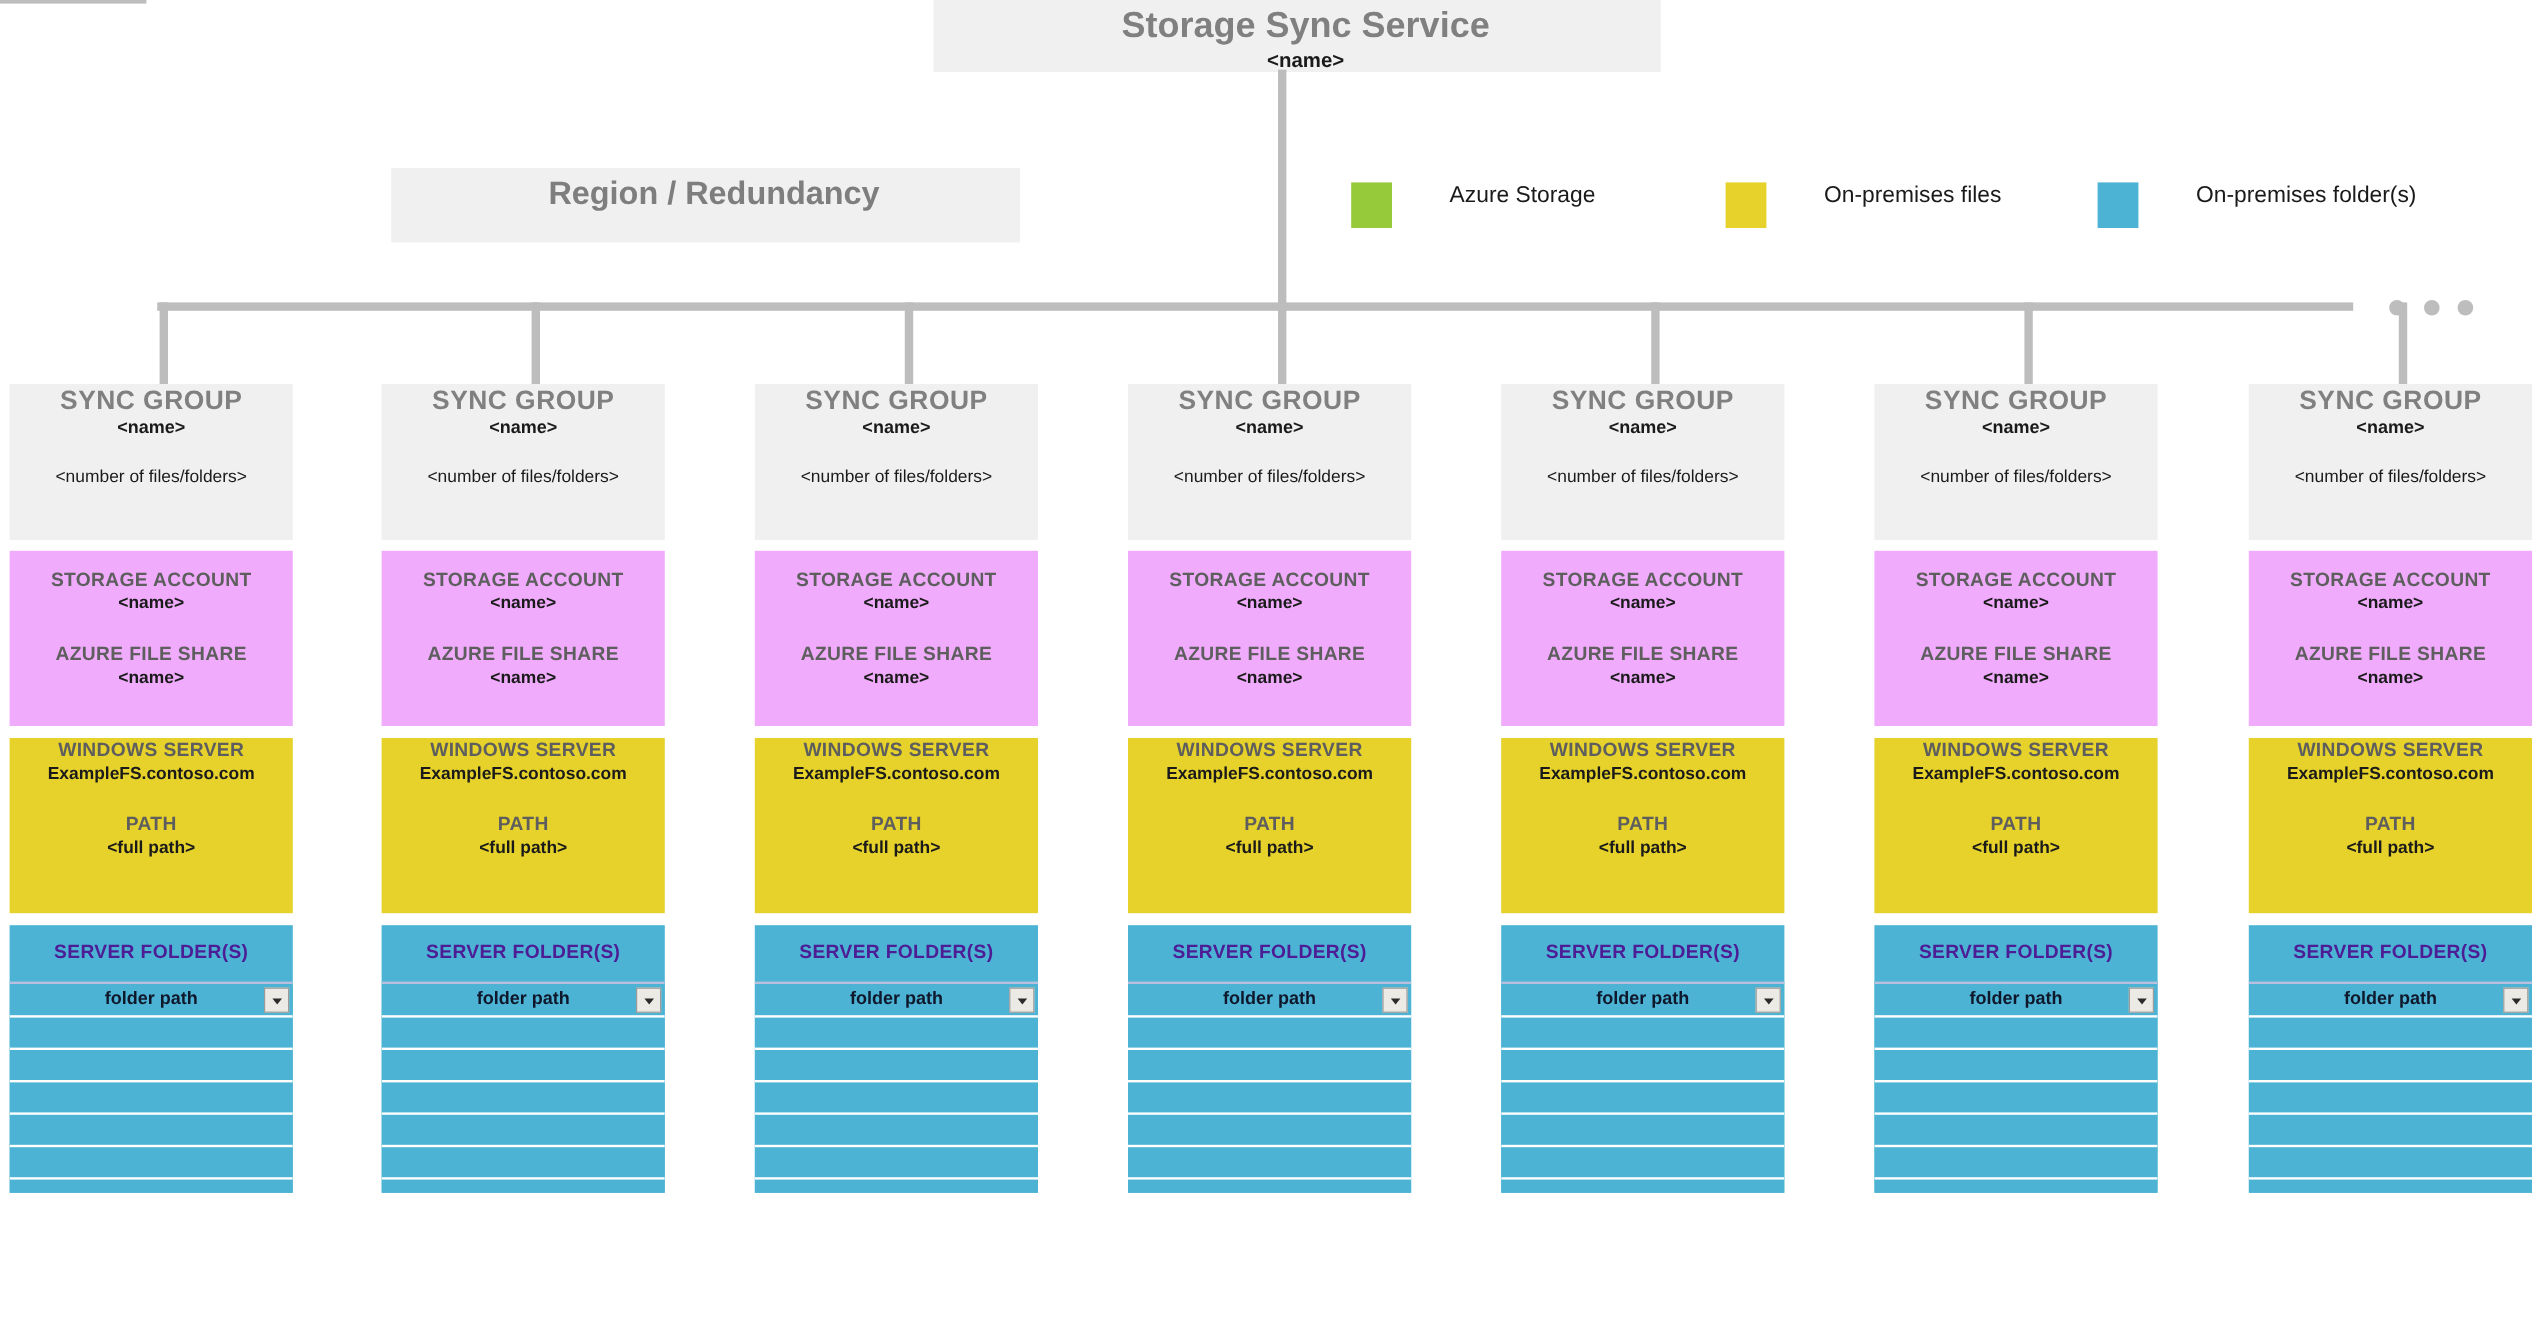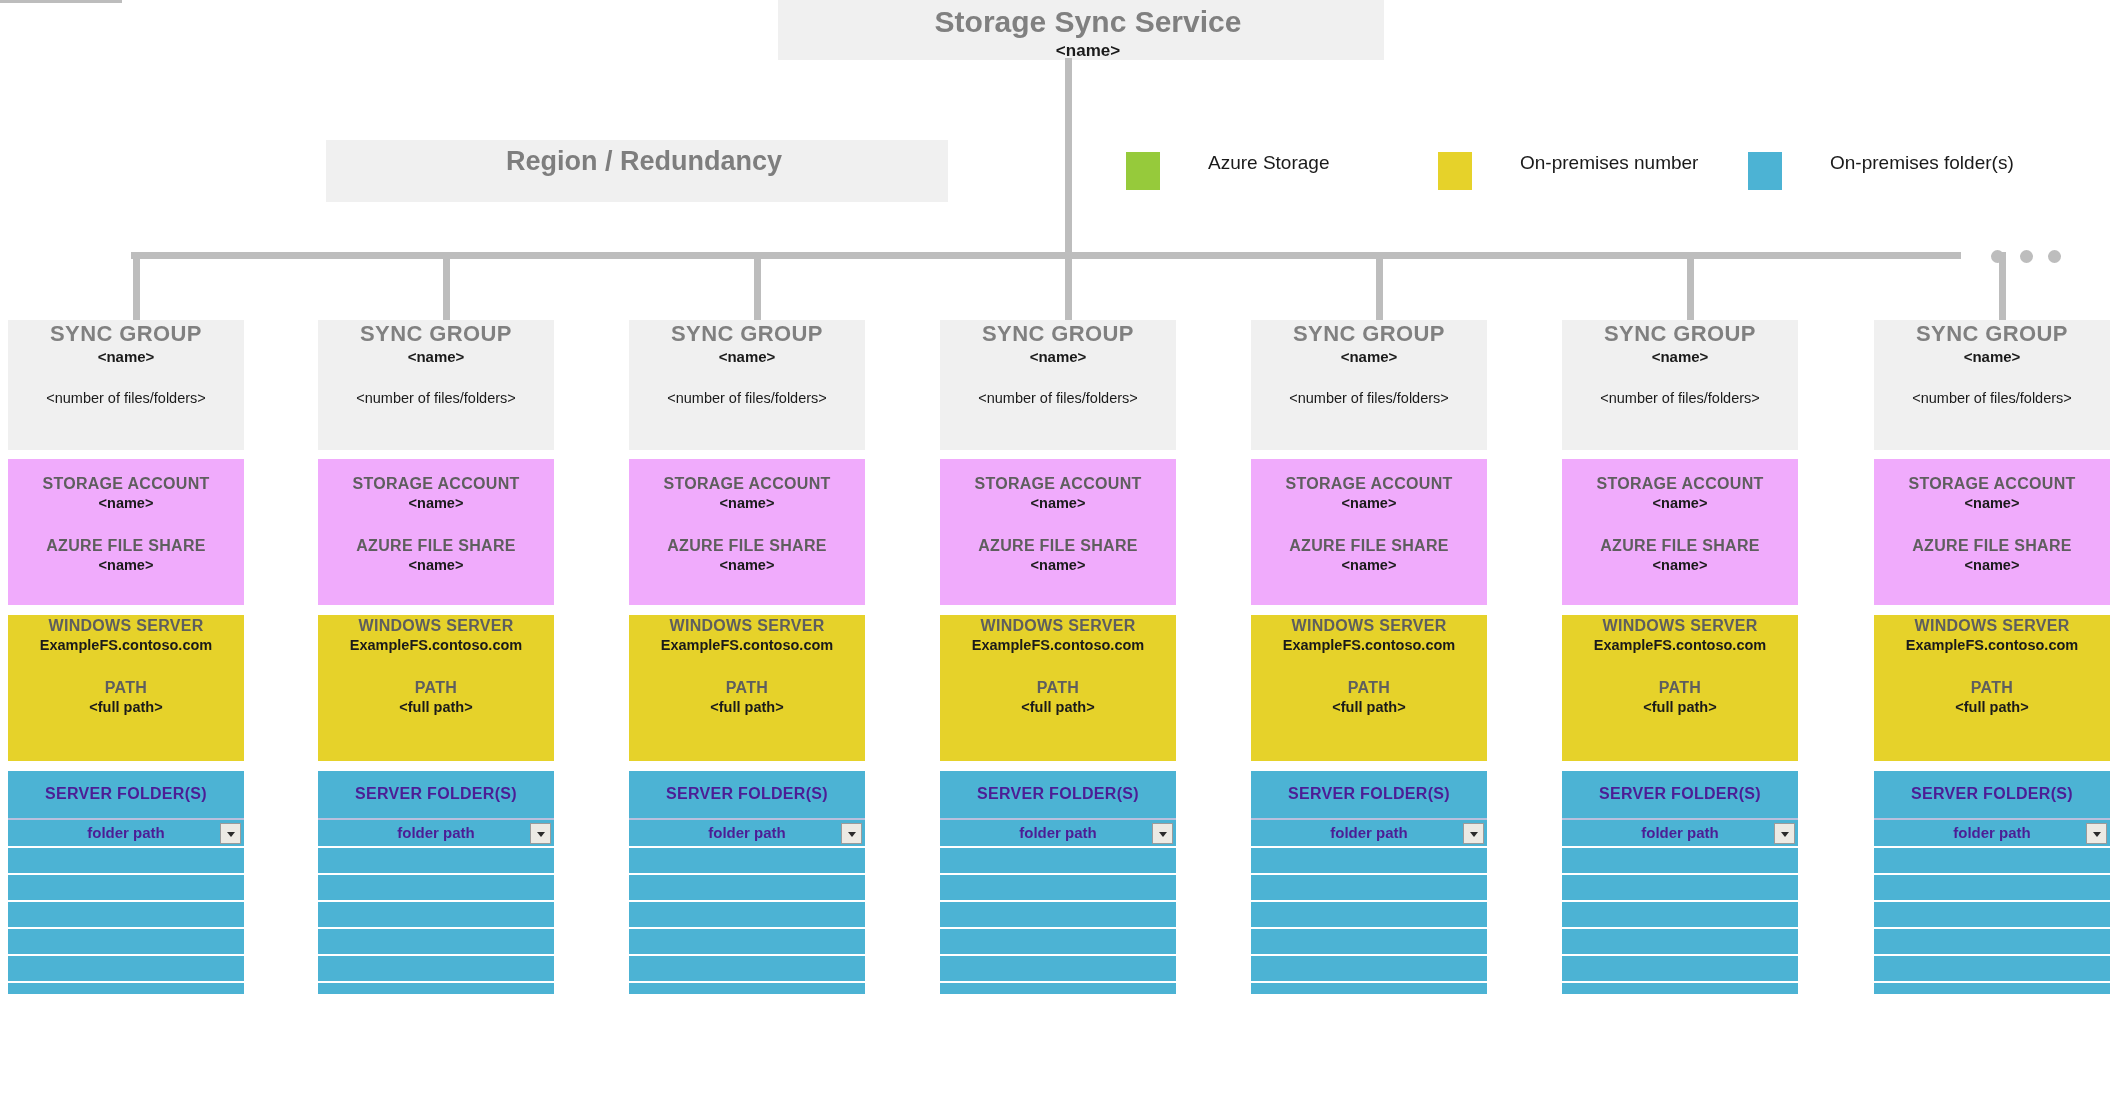--- a/index.html
+++ b/index.html
@@ -46,21 +46,21 @@
     height: 60px;
     padding-top: 4px;
   }
   #root-box .title { font-size: 30px; line-height: 36px; letter-spacing: 0px; }
   #root-box .sub   { font-size: 17px; line-height: 21px; }
 
   
   #region-box {
     left: 326px;
     top: 140px;
-    width: 622px;
+    width: 524px;
     height: 62px;
     padding-top: 5px;
   }
   #region-box .title { font-size: 27px; line-height: 33px; color:#7e7e7e; }
   #region-box .sub   { font-size: 16px; line-height: 21px; font-weight: bold; }
 
   
   .line {
     position: absolute;
     background: #bdbdbd;
@@ -199,21 +199,21 @@
     height: 27px;
     background: #4cb3d4;
     border-top: 2px solid #ffffff;
     box-sizing: border-box;
   }
   .folder-row.header {
     border-top: 2px solid #b9c0dd;
     height: 28px;
   }
   .folder-row .folder-text {
-    color: #4c1d95;
+    color: #0f172a;
     font-size: 15px;
     font-weight: bold;
     line-height: 25px;
     text-align: center;
     display: block;
   }
   .dropdown-btn {
     position: absolute;
     right: 3px;
     top: 3px;
@@ -295,21 +295,21 @@
     <div class="title">Region / Redundancy</div>
   </div>
 
   <div id="legend">
       <div class="legend-item" style="left: 0px;">
         <div class="legend-swatch" style="background: rgb(150, 202, 59);"></div>
         <div class="legend-label">Azure Storage</div>
       </div>
       <div class="legend-item" style="left: 312px;">
         <div class="legend-swatch" style="background: rgb(230, 210, 42);"></div>
-        <div class="legend-label">On-premises number</div>
+        <div class="legend-label">On-premises files</div>
       </div>
       <div class="legend-item" style="left: 622px;">
         <div class="legend-swatch" style="background: rgb(76, 179, 212);"></div>
         <div class="legend-label">On-premises folder(s)</div>
       </div>
     </div>
 
   <div id="columns">
       <div class="column" style="left: 8px;">
         <div class="sg-head">

